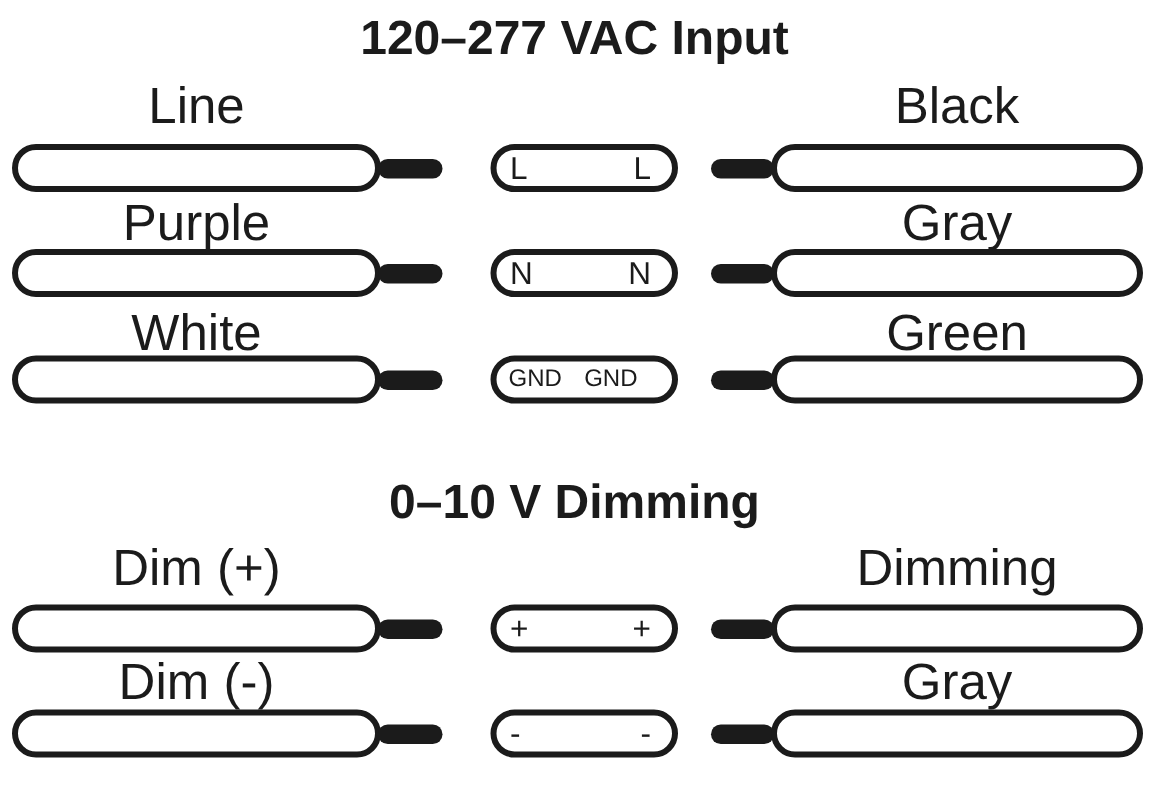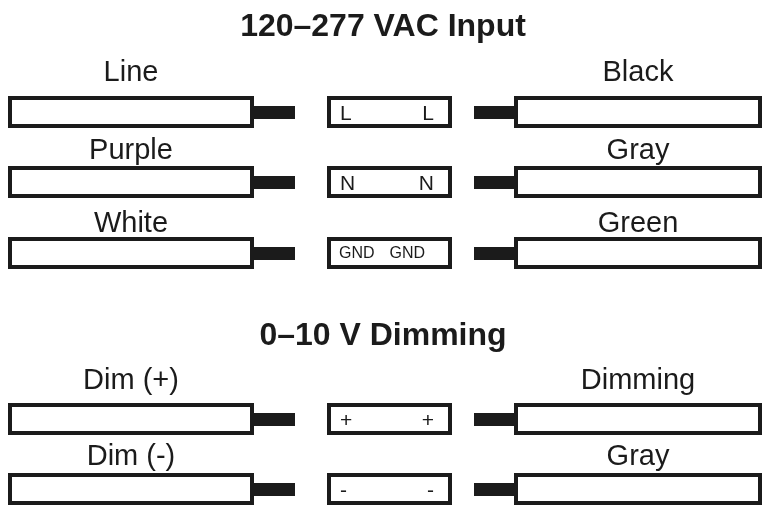--- a/index.html
+++ b/index.html
@@ -1,16 +1,16 @@
 <!DOCTYPE html>
 <html style="--ink: #1b1b1b; --bg: #ffffff;"><head>
 <meta charset="utf-8">
 <style>
   :root { --ink:#1b1b1b; --bg:#ffffff; }
-  * { box-sizing:border-box; }
+  * { box-sizing:border-box;border-radius:24px; }
   html,body { margin:0; padding:0; }
   body {
     background:var(--bg);
     color:var(--ink);
     font-family:"Liberation Sans", sans-serif;
   }
   .canvas {
     position:relative;
     width:776px; height:523px;
     background:var(--bg);
@@ -22,21 +22,21 @@
     text-align:center;
     font-size:32px; font-weight:bold; line-height:38px;
     white-space:nowrap;
   }
   .t1 { top:6px; }
   .t2 { top:315px; }
 
   .lbl {
     position:absolute;
     text-align:center;
-    font-size:29px; font-weight:400; line-height:34px;
+    font-size:34px; font-weight:400; line-height:34px;
     white-space:nowrap;
   }
   .left-lbl  { left:8px;   width:246px; }
   .right-lbl { left:514px; width:248px; }
   .l1 { top:54px; }
   .l2 { top:132px; }
   .l3 { top:205px; }
   .l4 { top:362px; }
   .l5 { top:438px; }
 

